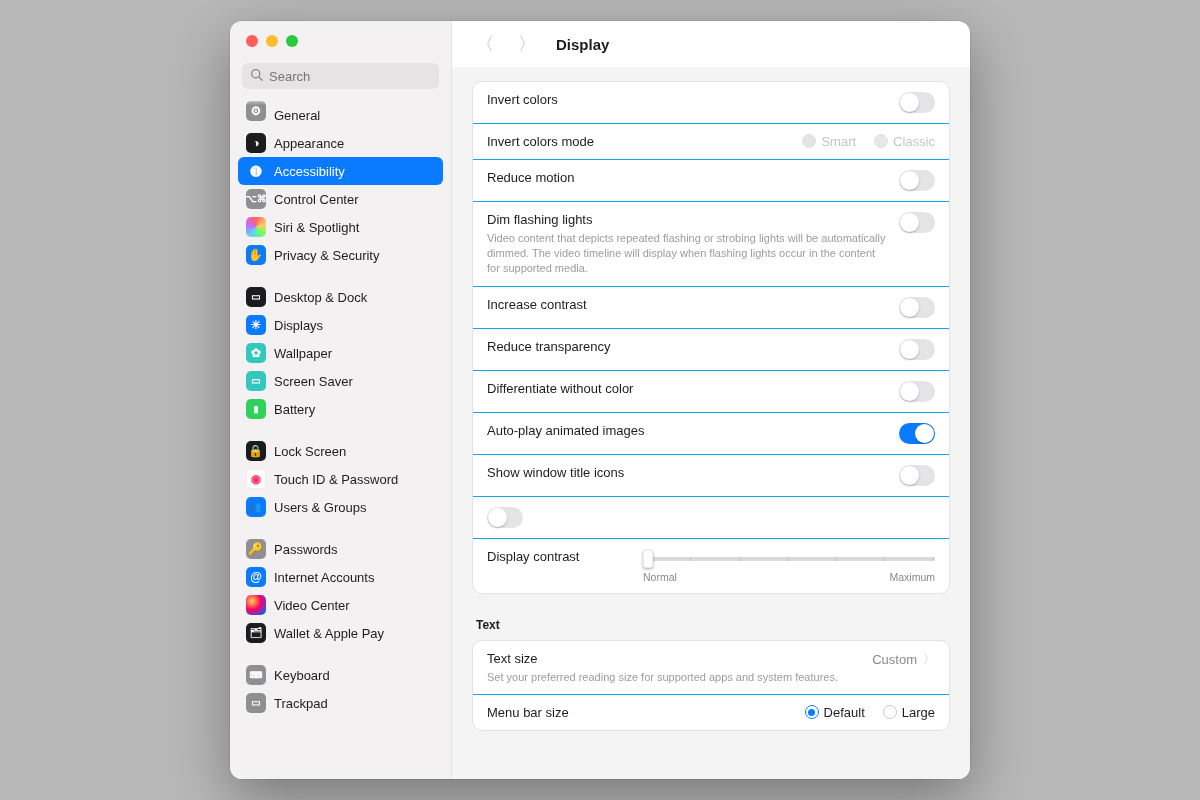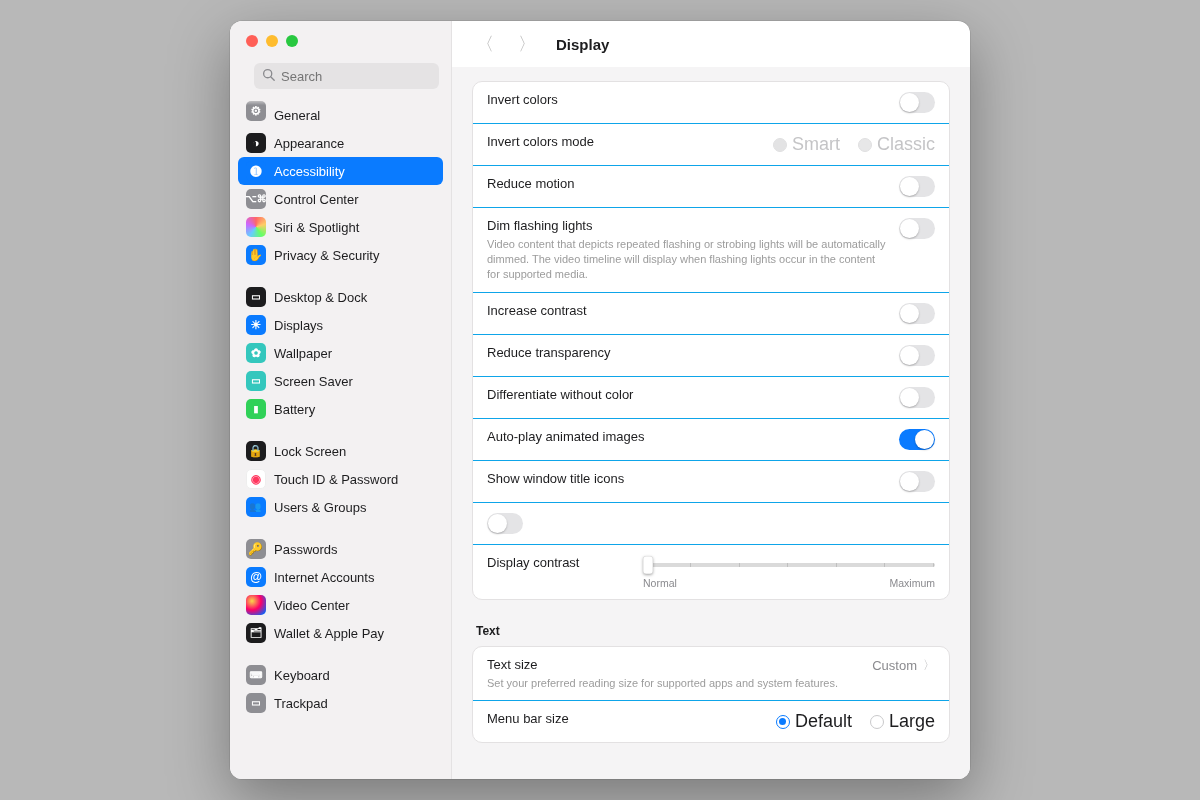--- a/index.html
+++ b/index.html
@@ -36,21 +36,21 @@
   }
   .traffic-lights {
     display: flex;
     gap: 8px;
     padding: 14px 0 6px 16px;
   }
   .tl { width: 12px; height: 12px; border-radius: 50%; }
   .tl.red { background:#ff5f57; }
   .tl.yellow { background:#febc2e; }
   .tl.green { background:#28c840; }
-  .search-wrap { padding: 10px 12px 8px 24px; }
+  .search-wrap { padding: 10px 12px 8px 12px; }
   .search {
     display: flex;
     align-items: center;
     gap: 6px;
     background: #e5e3e4;
     border-radius: 6px;
     padding: 5px 8px;
   }
   .search input {
     border: none; outline: none; background: transparent;
@@ -130,21 +130,21 @@
   .switch.on{ background:#0a7bff; }
   .switch.on::after{ left:16px; }
   .radio {
     width:14px; height:14px; border-radius:50%;
     border:1.5px solid #c9c9cb; display:inline-flex; align-items:center; justify-content:center;
     flex-shrink:0;
   }
   .radio.sel{ border-color:#0a7bff; }
   .radio.sel::after{ content:""; width:7px; height:7px; border-radius:50%; background:#0a7bff;}
   .radio-group{ display:flex; align-items:center; gap:18px; color:#8a8a8e;}
-  .radio-opt{ display:flex; align-items:center; gap:5px; font-size:18px;}
+  .radio-opt{ display:flex; align-items:flex-start; gap:5px; font-size:13px;}
   .radio-opt.disabled{ opacity:.5;}
   .radio-opt.disabled .radio{ background:#d0d0d2; border-color:#c0c0c2;}
   .slider-wrap{ flex:1; margin-left:32px; display:flex; flex-direction:column;gap:6px;}
   .slider-track{
     height:4px; border-radius:2px; background:#dadada;
     position:relative; margin:8px 0 4px 0;
     background-image: repeating-linear-gradient(to right, transparent 0, transparent calc(16.6% - 1px), #bfbfbf calc(16.6% - 1px), #bfbfbf 16.6%);
   }
   .slider-thumb{
     position:absolute; top:-7px; left:0;

